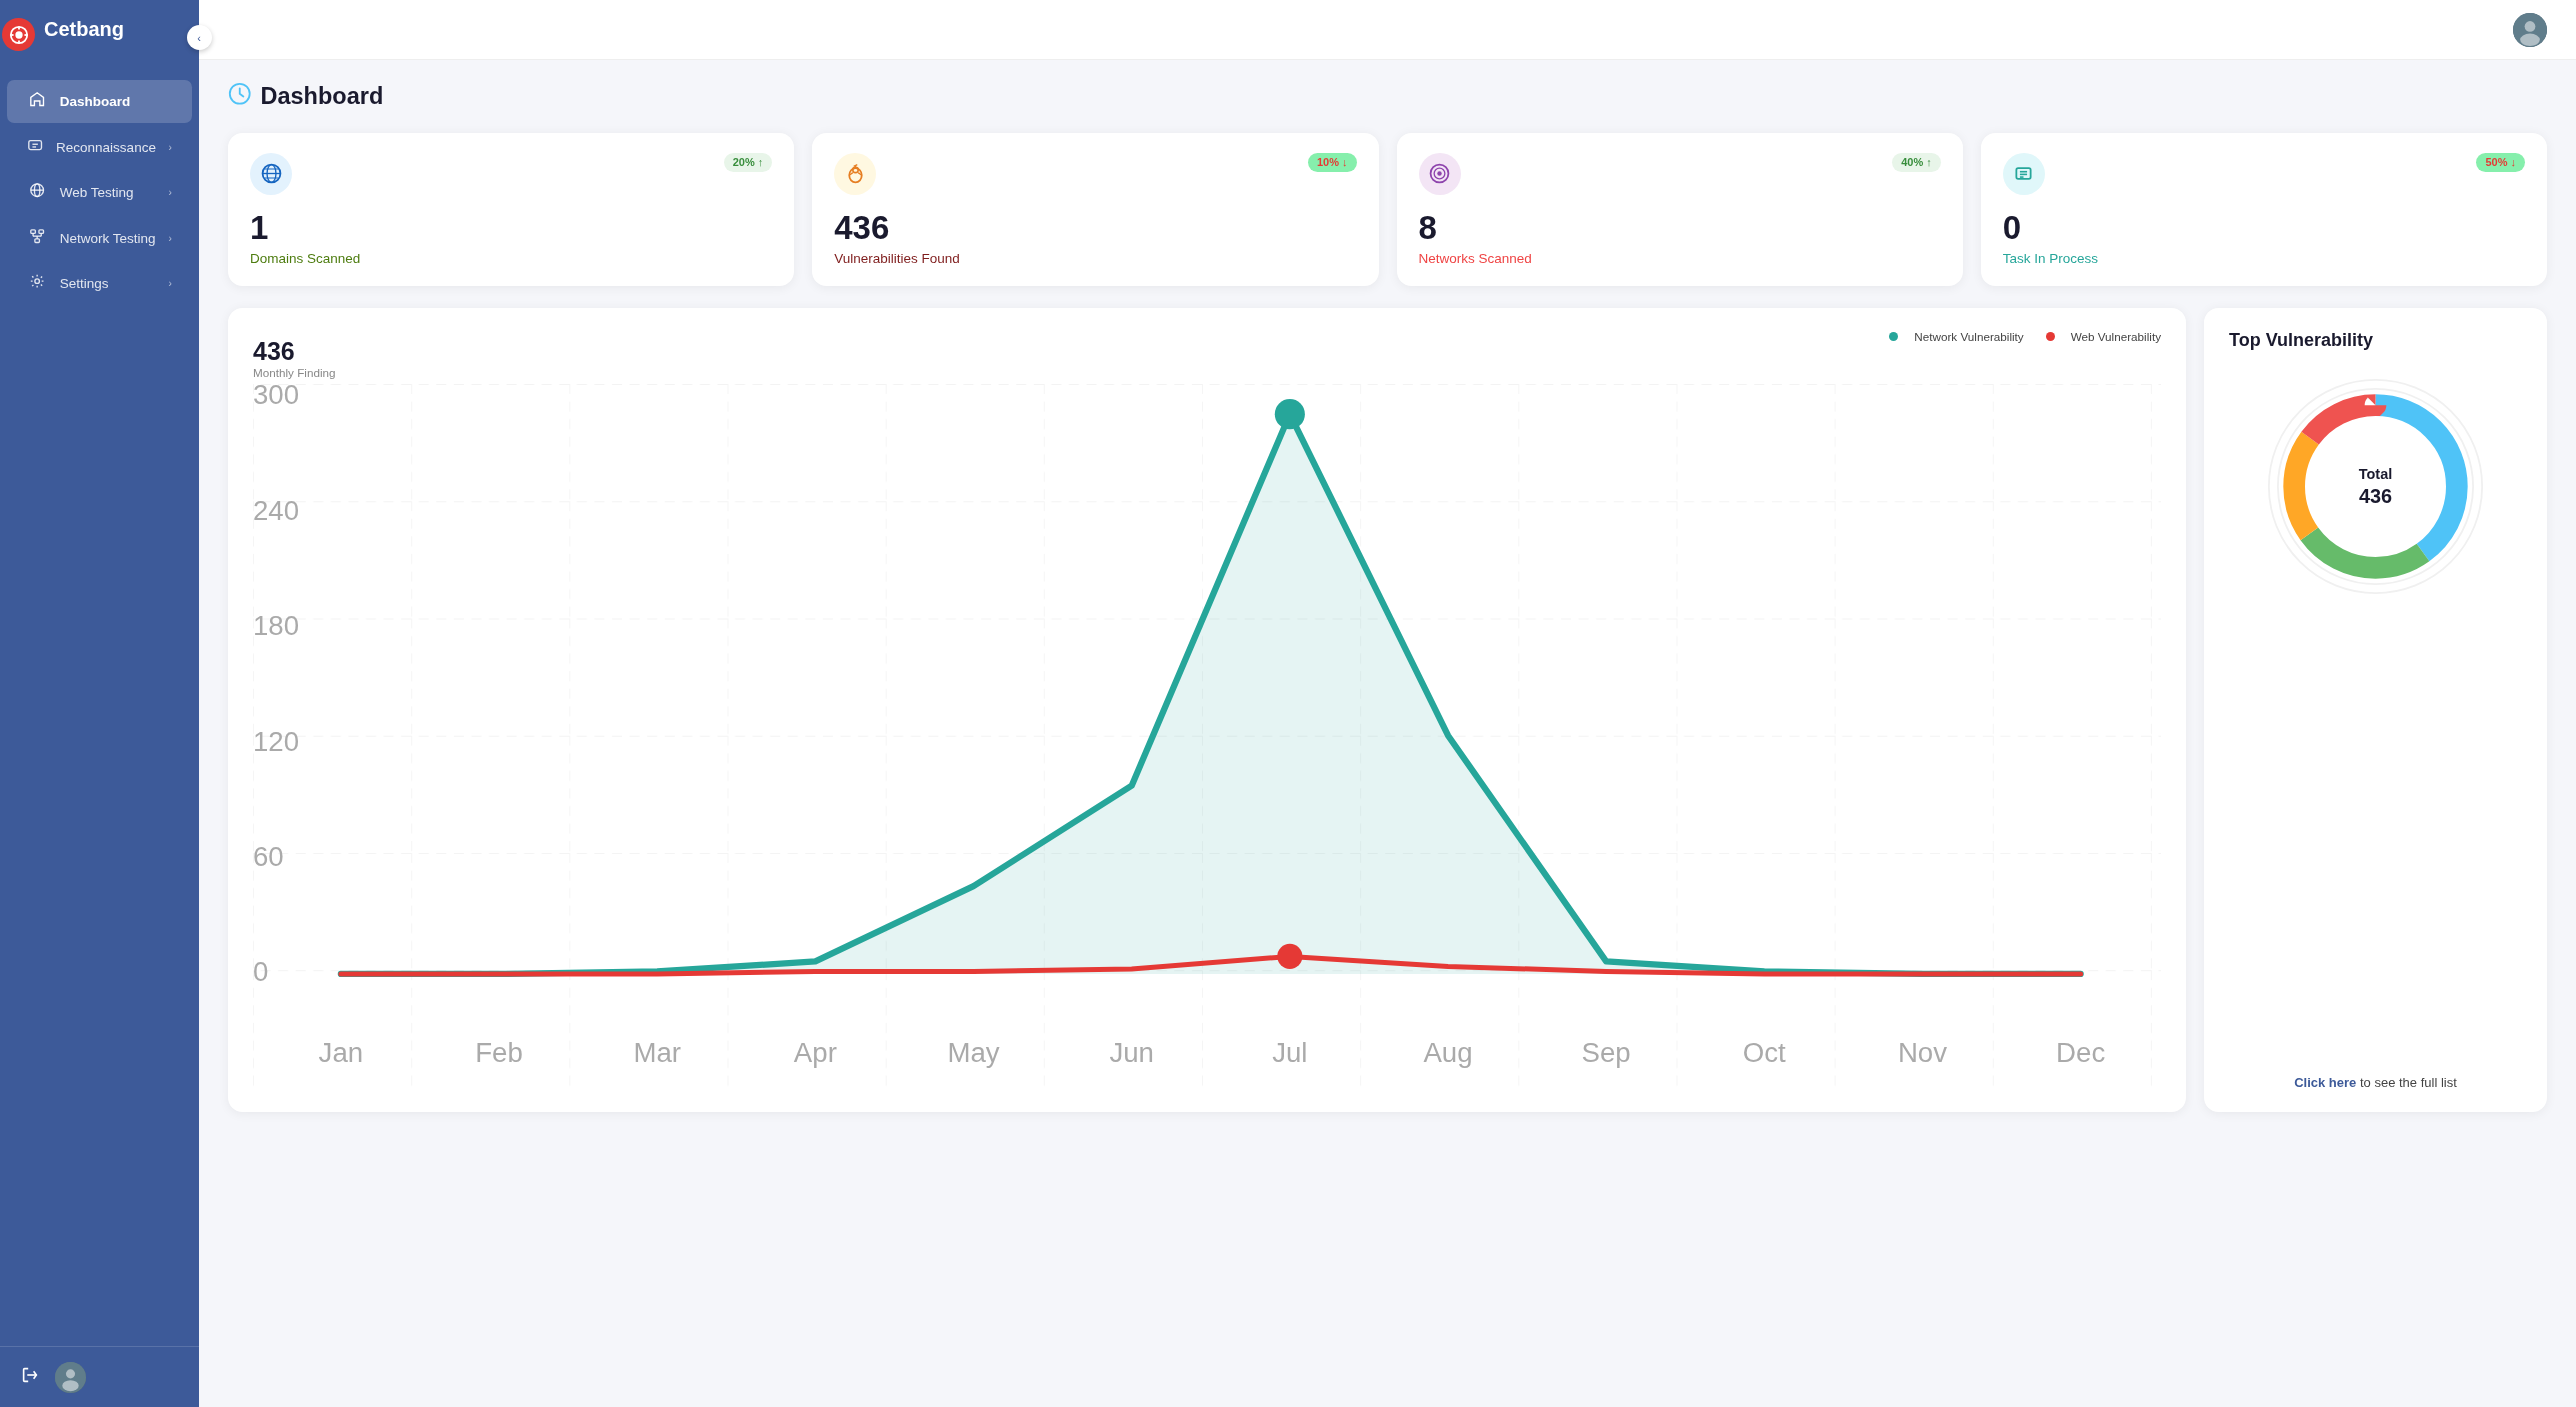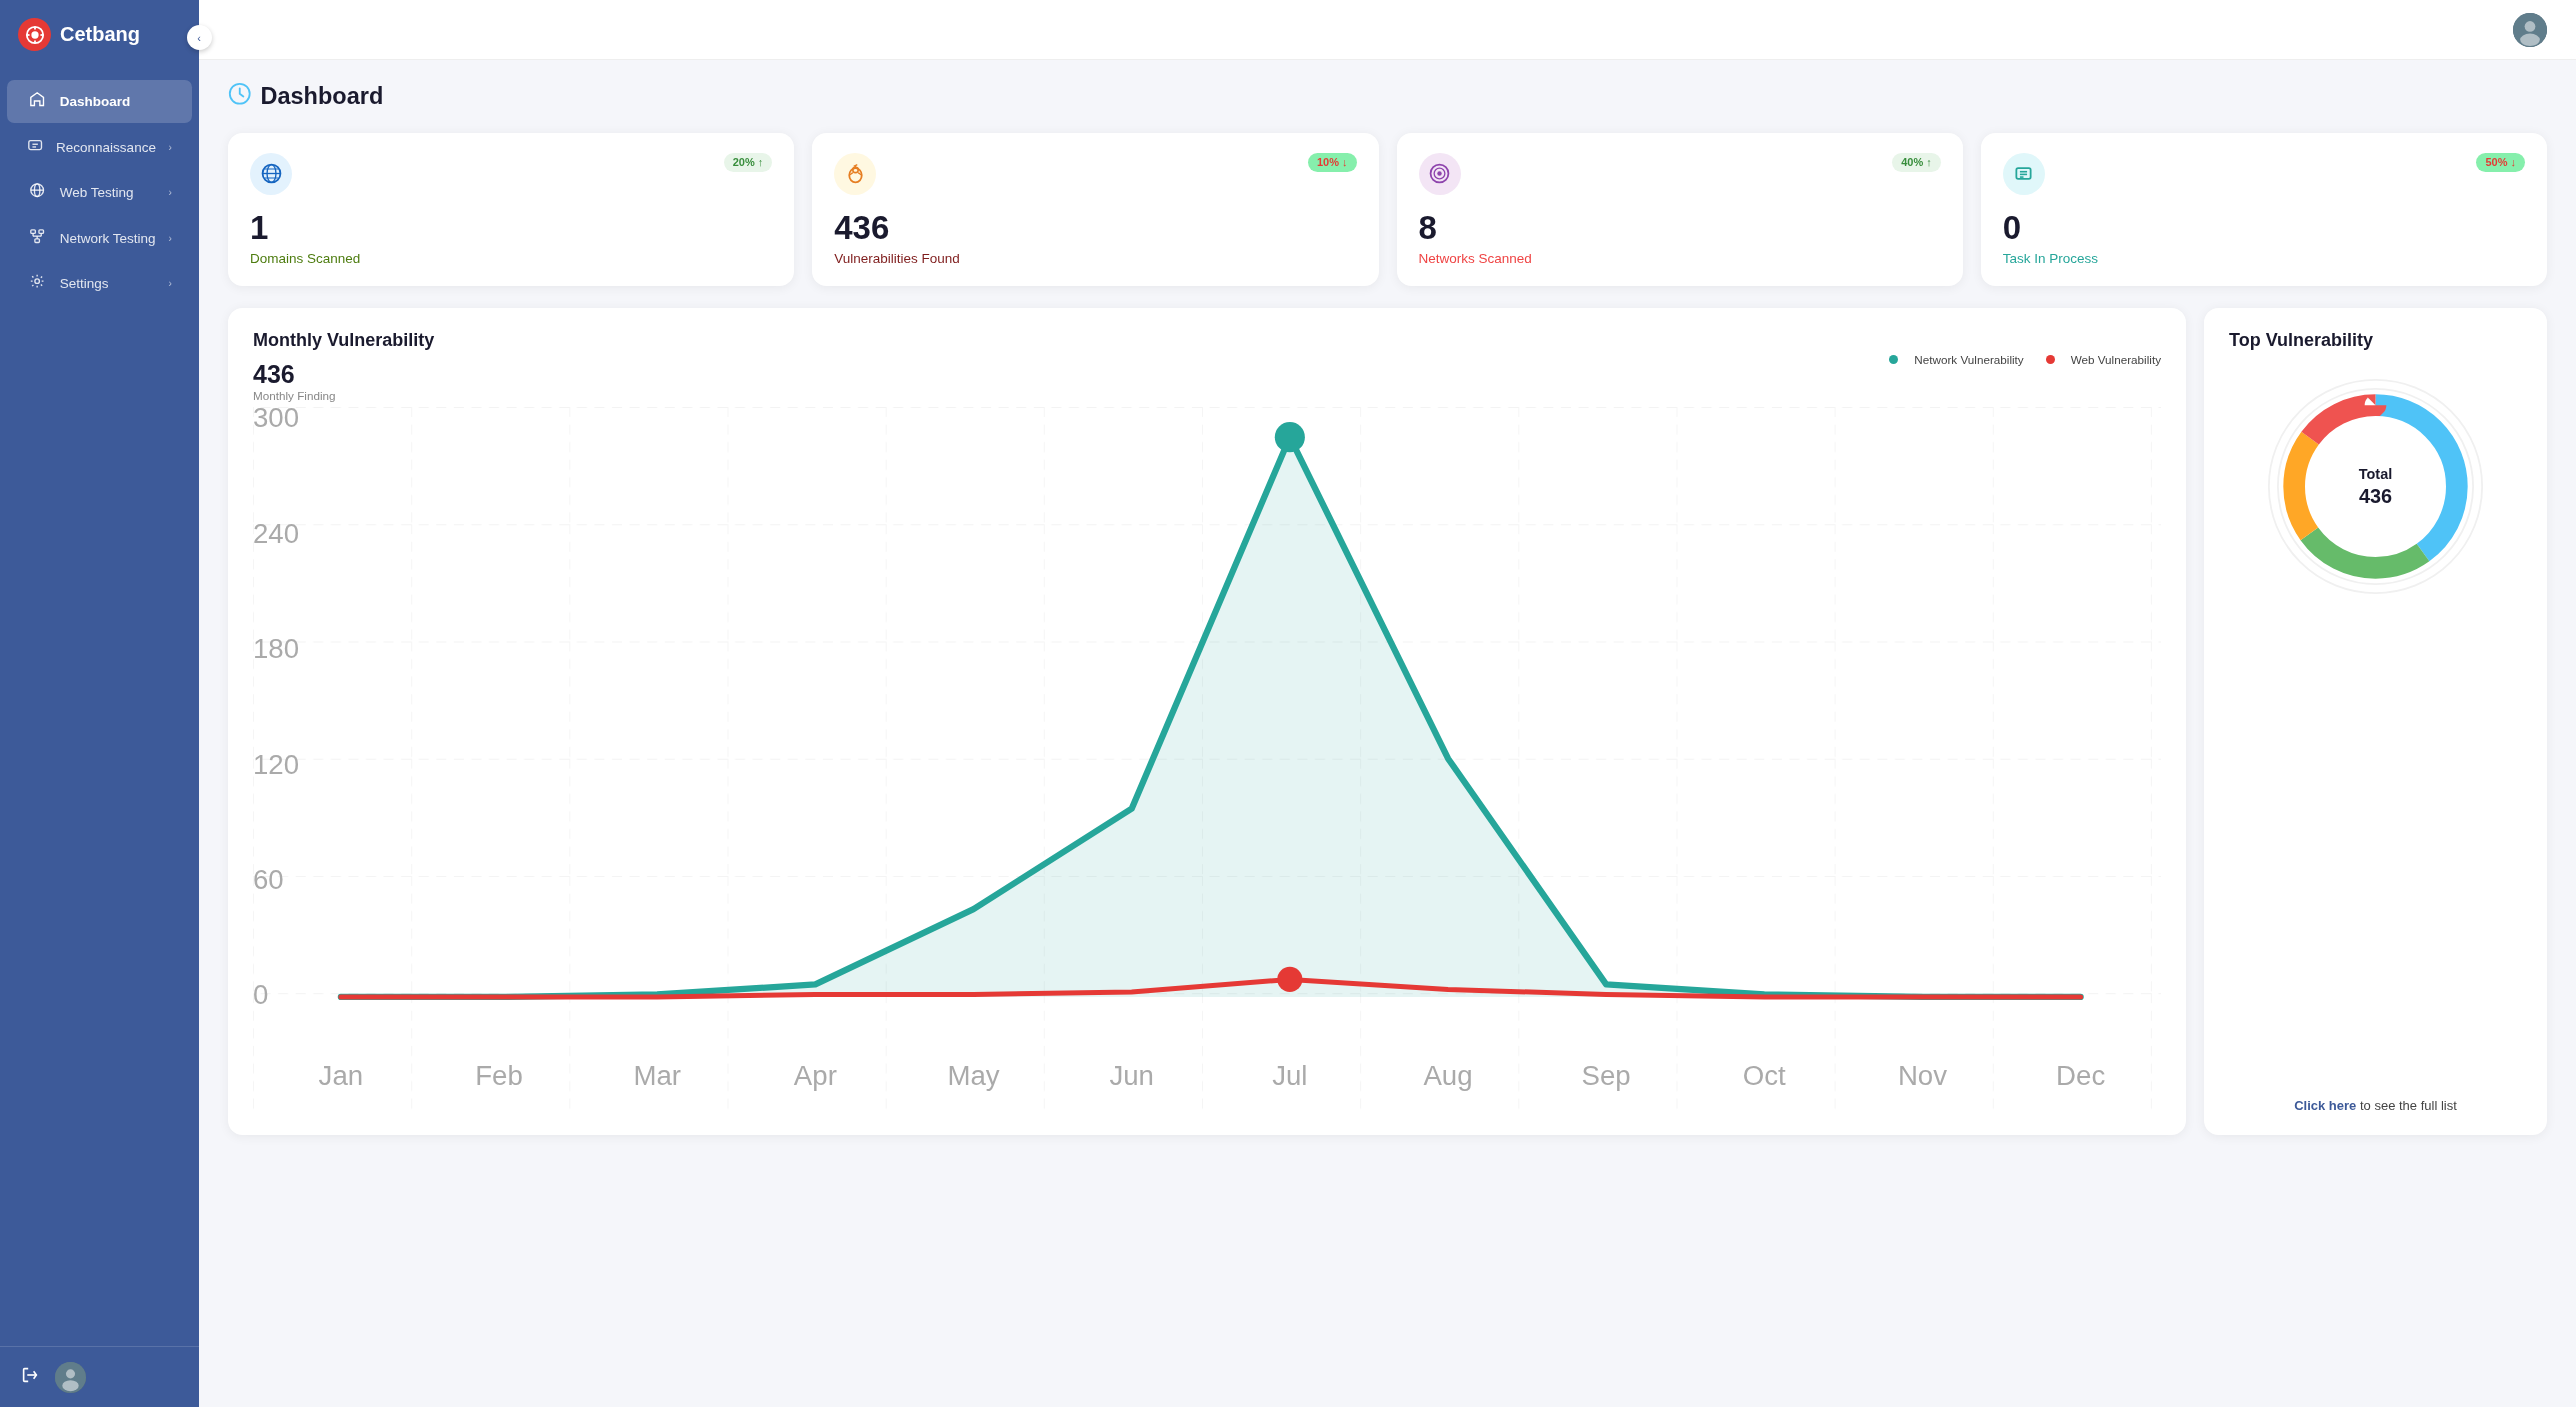--- a/index.html
+++ b/index.html
@@ -9,22 +9,22 @@
     .sidebar {
       width: 199px;
       background: #3d5a99;
       display: flex;
       flex-direction: column;
       position: relative;
       flex-shrink: 0;
     }
     .sidebar-logo {
       display: flex;
-      align-items: center;
-      padding: 18px 18px;
+      align-items: flex-start;
+      padding: 18px 2px;
       gap: 9px;
     }
     .sidebar-logo-icon {
       width: 33px; height: 33px;
       background: #e53935;
       border-radius: 50%;
       display: flex; align-items: center; justify-content: center;
       font-size: 16.3px;
     }
     .sidebar-logo-text {
@@ -412,21 +412,20 @@
           <span class="stat-badge badge-down">50% ↓</span>
         </div>
         <div class="stat-value">0</div>
         <div class="stat-label stat-label-teal">Task In Process</div>
       </div>
     </div>
 
     <div class="charts-row">
 
       <div class="chart-card">
-        <div class="chart-title">Monthly Vulnerability</div>
         <div style="display:flex; justify-content:space-between; align-items:flex-start; margin-bottom:5.4px;">
           <div>
             <div class="chart-subtitle-value">436</div>
             <div class="chart-subtitle-label">Monthly Finding</div>
           </div>
           <div class="chart-legend">
             <div class="legend-item">
               <div class="legend-dot" style="background:#26a69a;"></div>
               <span>Network Vulnerability</span>
             </div>

